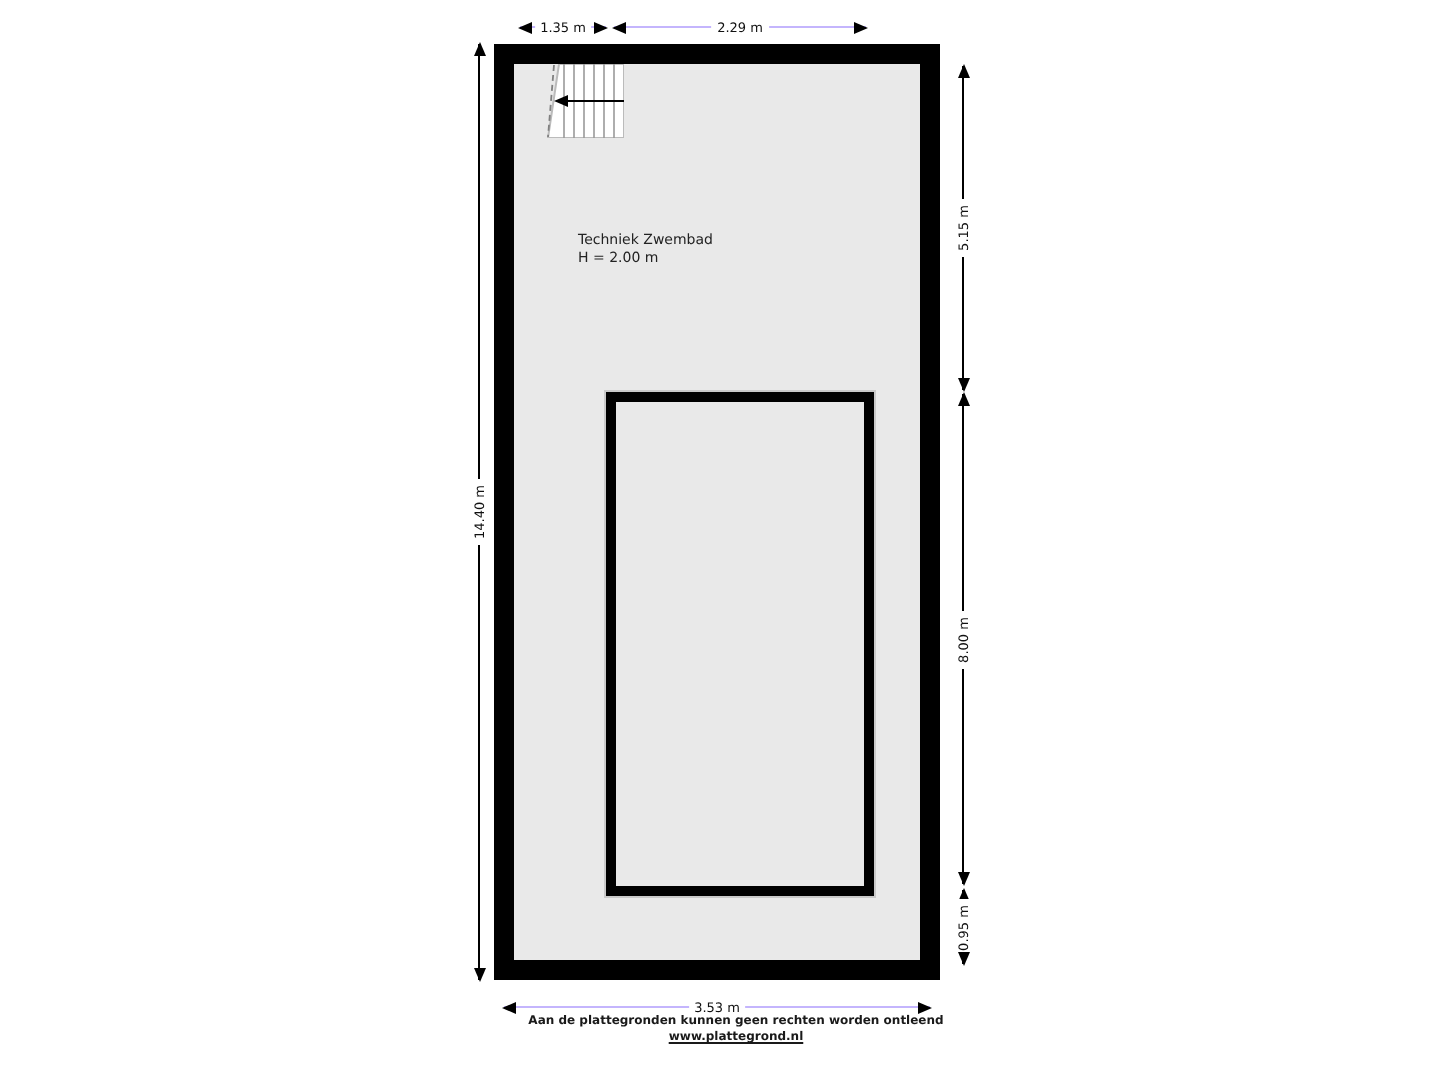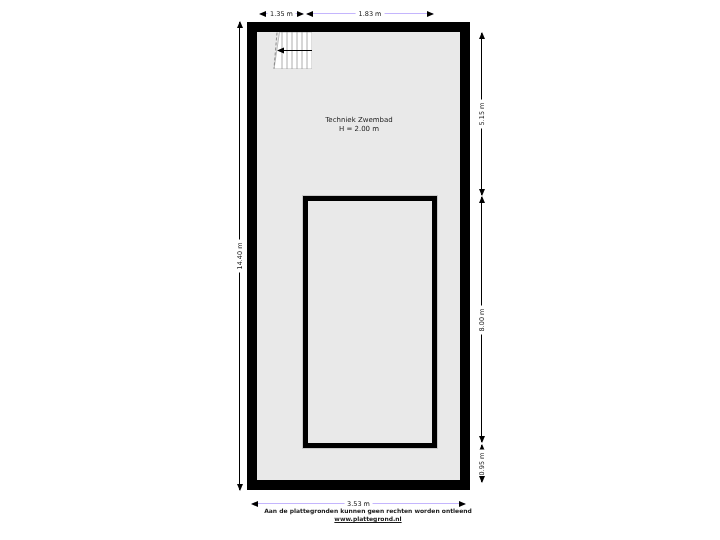--- a/index.html
+++ b/index.html
@@ -26,21 +26,21 @@
     box-sizing: border-box;
     border: 5px solid #000000;
     background: #e9e9e9;
     box-shadow: 0 0 0 1px #c9c9c9;
   }
   .stairs { position: absolute; left: 273px; top: 32px; width: 39px; height: 37px; }
 
   
   .room-label {
     position: absolute; left: 289px; top: 116px; width: 140px;
-    text-align: center; color: #222; font-size: 7px; line-height: 9px;
+    text-align: left; color: #222; font-size: 7px; line-height: 9px;
   }
 
   
   .dim { position: absolute; }
   .dim.h { height: 1px; background: #c4b5fd; }
   .dim.h::before {
     content: ""; position: absolute; left: -1px; top: -2.5px;
     border-top: 3px solid transparent; border-bottom: 3px solid transparent;
     border-right: 7px solid #000;
   }
@@ -110,21 +110,21 @@
   <div class="room-label">
     <div>Techniek Zwembad</div>
     <div>H = 2.00 m</div>
   </div>
 
   <div class="dim h" style="left:260px; top:13px; width:43px;">
     <span class="dim-label">1.35 m</span>
   </div>
 
   <div class="dim h" style="left:307px; top:13px; width:126px;">
-    <span class="dim-label">1.83 m</span>
+    <span class="dim-label">2.29 m</span>
   </div>
 
   <div class="dim v" style="left:239px; top:22px; height:468px;">
     <span class="dim-label">14.40 m</span>
   </div>
 
   <div class="dim v" style="left:481px; top:33px; height:162px;">
     <span class="dim-label">5.15 m</span>
   </div>
 

